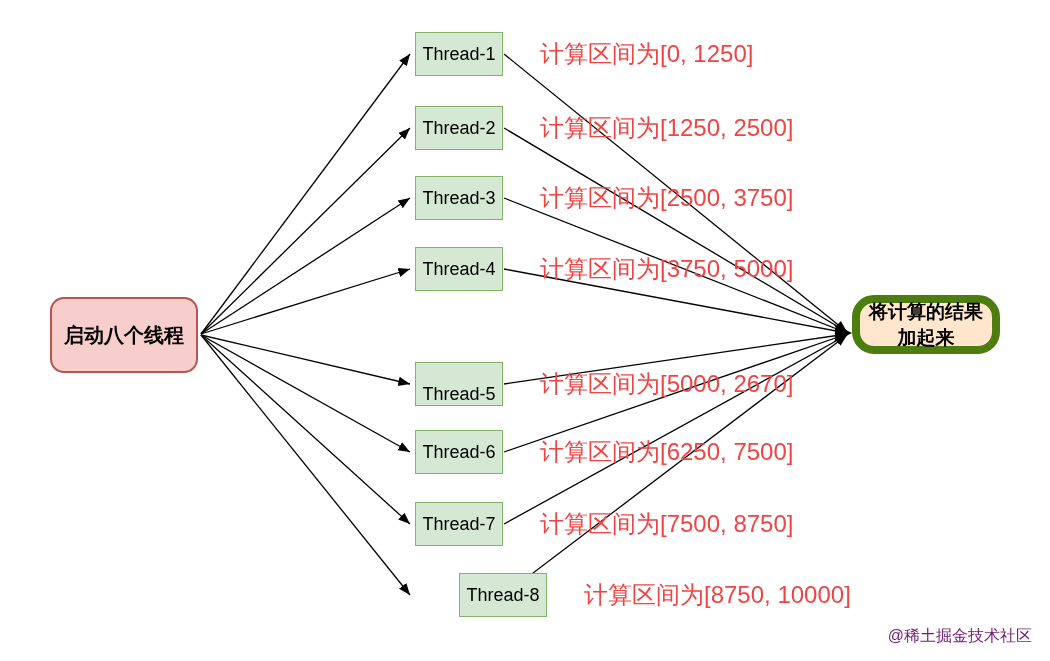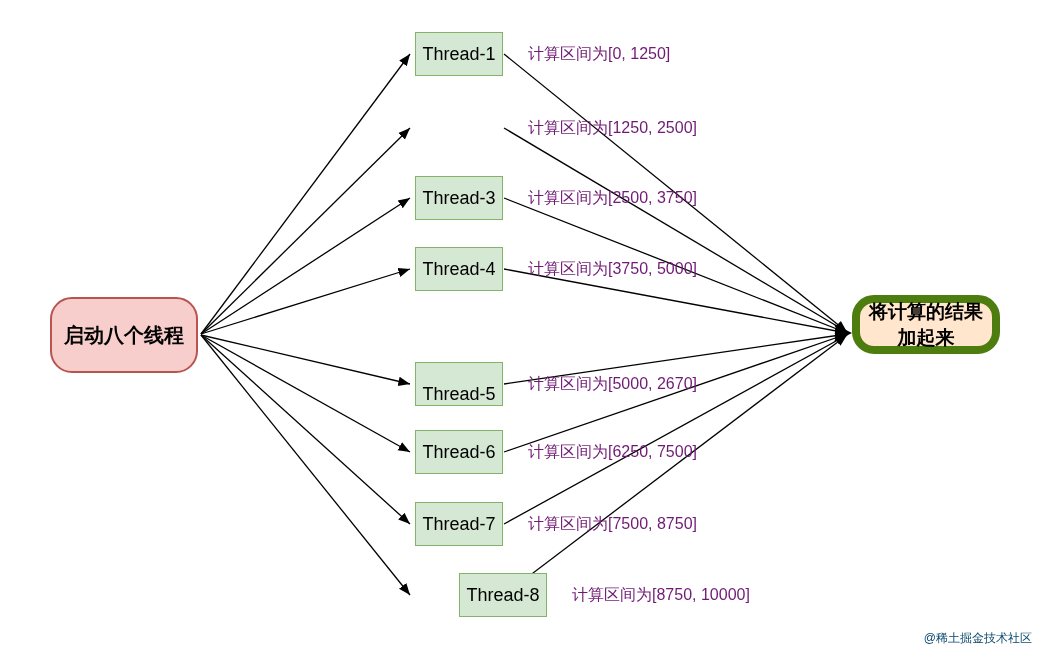--- a/index.html
+++ b/index.html
@@ -28,21 +28,21 @@
     align-items: center;
     justify-content: center;
     text-align: center;
     color: #000000;
   }
   .start-node {
     left: 50px; top: 297px;
     width: 148px; height: 76px;
     background: #f8cecc;
     border: 2px solid #b85450;
-    border-radius: 22px;
+    border-radius: 14px;
     font-size: 20px;
     font-weight: 600;
   }
   .end-node {
     left: 852px; top: 295px;
     width: 148px; height: 59px;
     background: #ffe6cc;
     border: 8px solid #4d7c0f;
     border-radius: 22px;
     font-size: 19px;
@@ -58,41 +58,41 @@
     background: #d5e8d4;
     border: 1px solid #82b366;
     display: flex;
     align-items: center;
     justify-content: center;
     font-size: 18px;
     color: #000000;
   }
   .range-label {
     position: absolute;
-    left: 528px;
+    left: 540px;
     height: 44px;
     line-height: 44px;
-    font-size: 16px;
-    color: #701a75;
+    font-size: 24px;
+    color: #ef4444;
     white-space: nowrap;
   }
   .row-1 { top: 32px; text-align: right; }
   .row-2 { top: 106px; }
   .row-3 { top: 176px; }
   .row-4 { top: 247px; }
   .row-5 { top: 362px; align-items: flex-end; }
   .row-6 { top: 430px; }
   .row-7 { top: 502px; }
   .row-8 { top: 573px; margin-left: 44px; }
   .watermark {
     position: absolute;
     right: 18px;
     bottom: 14px;
-    font-size: 12px;
-    color: #0c4a6e;
+    font-size: 16px;
+    color: #701a75;
   }
 </style>
 </head>
 <body>
 
 <div class="canvas">
 
   <svg class="arrows" viewBox="0 0 1050 661" xmlns="http://www.w3.org/2000/svg">
     <defs>
       <marker id="ah" viewBox="0 0 10 10" refX="10" refY="5" markerWidth="9" markerHeight="9" orient="auto">
@@ -127,20 +127,23 @@
 
   <div class="node start-node">
     <span>启动八个线程</span>
   </div>
 
   <div class="thread-box row-1">
     <span>Thread-1</span>
   </div>
   <div class="range-label row-1">计算区间为[0, 1250]</div>
 
+  <div class="thread-box row-2">
+    <span>Thread-2</span>
+  </div>
   <div class="range-label row-2">计算区间为[1250, 2500]</div>
 
   <div class="thread-box row-3">
     <span>Thread-3</span>
   </div>
   <div class="range-label row-3">计算区间为[2500, 3750]</div>
 
   <div class="thread-box row-4">
     <span>Thread-4</span>
   </div>

